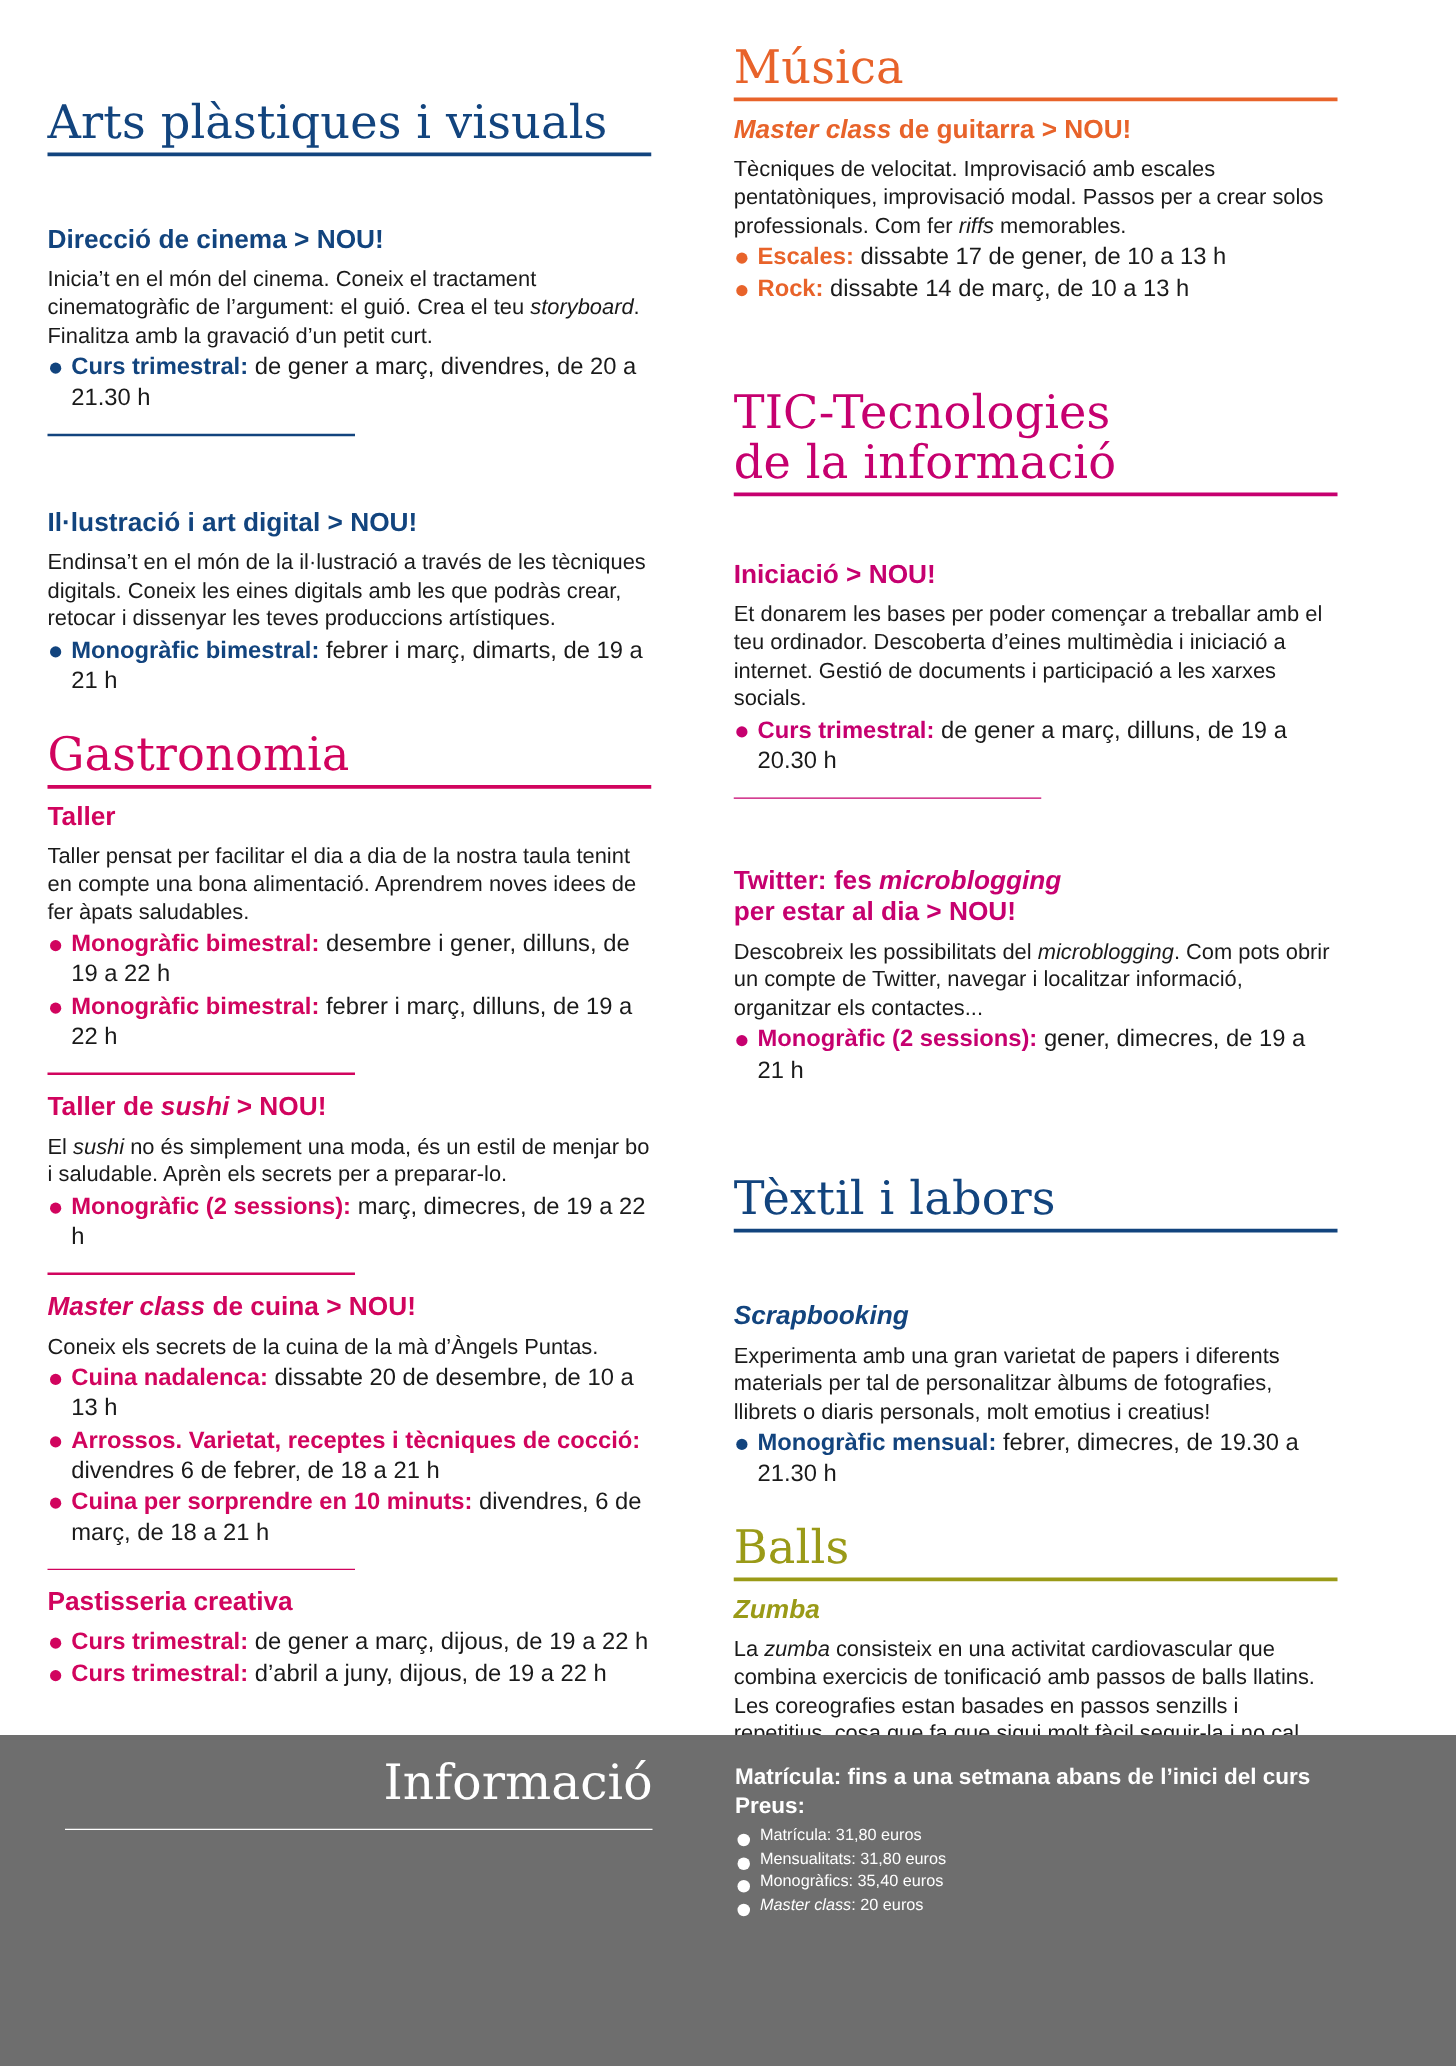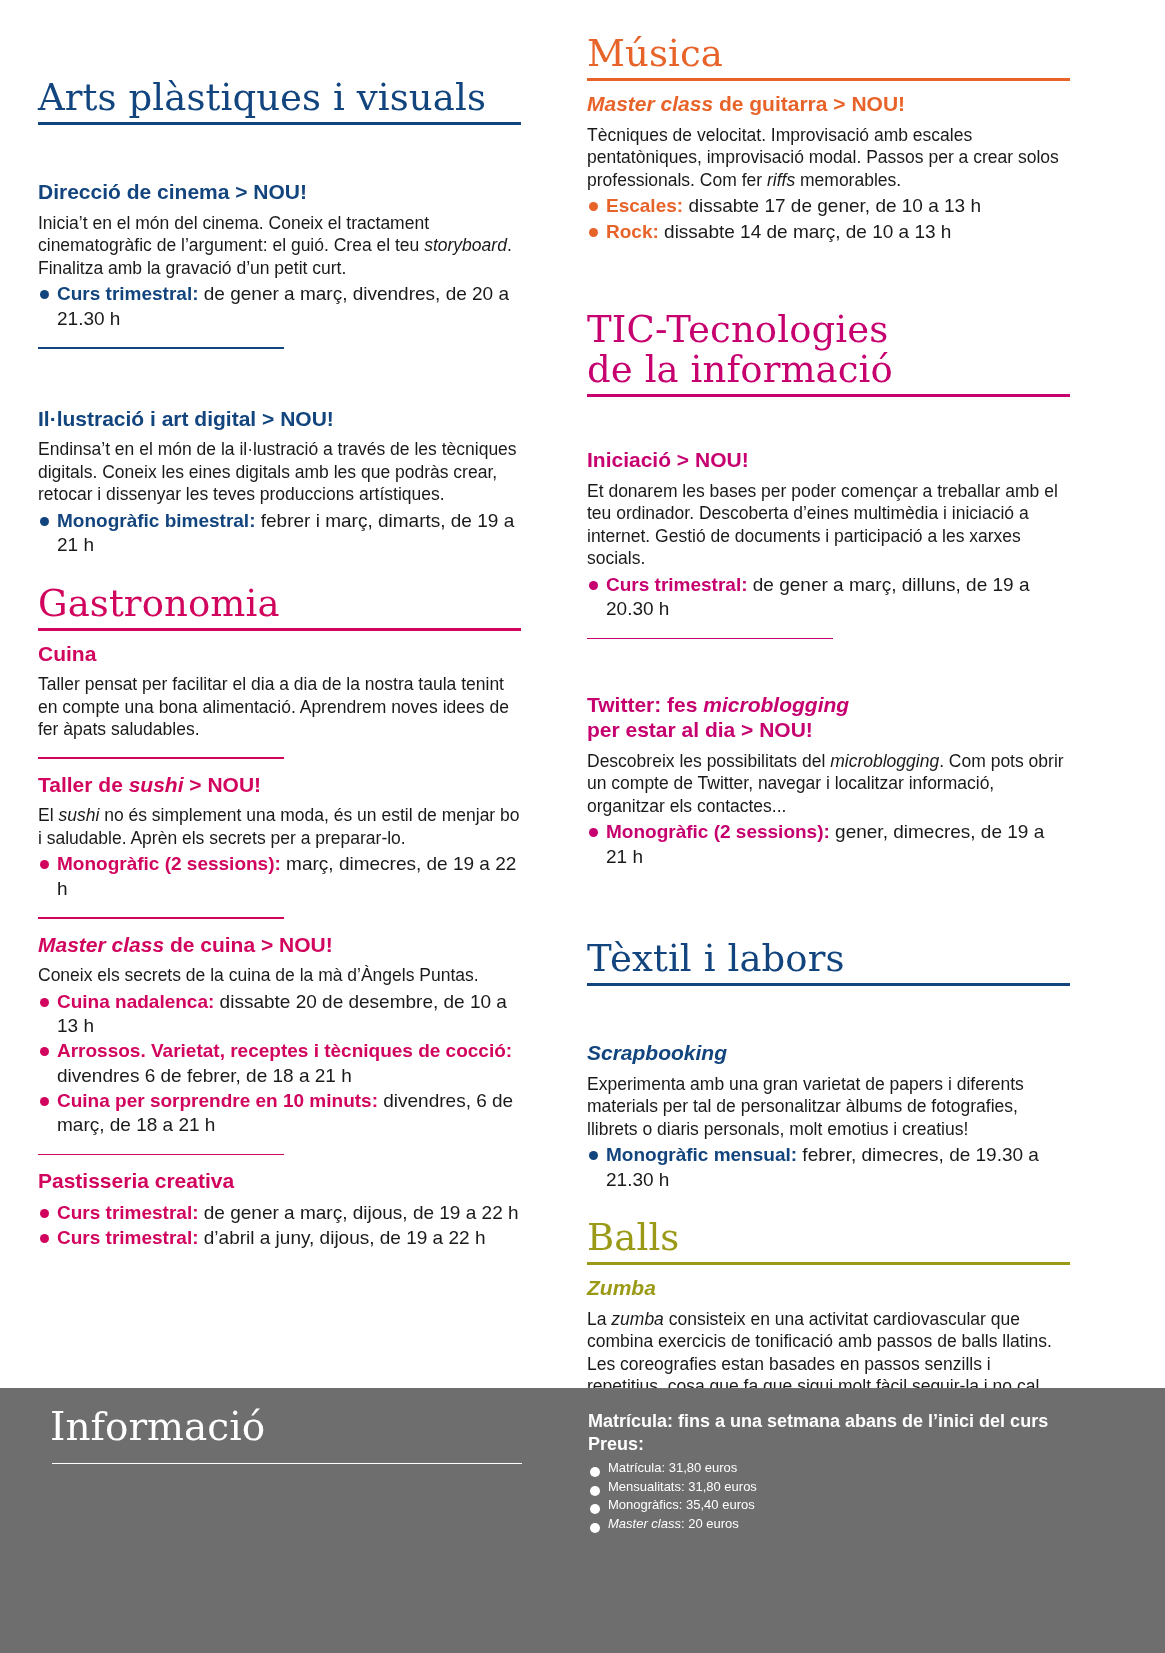--- a/index.html
+++ b/index.html
@@ -128,22 +128,22 @@
     left: 0;
     bottom: 0;
     width: 1165px;
     height: 265px;
     background: #6e6e6e;
     color: #ffffff;
     display: flex;
   }
   .footer-left {
     width: 560px;
-    padding: 18px 38px 0 50px;
-    text-align: left;
+    padding: 18px 38px 0 38px;
+    text-align: right;
   }
   .footer-title {
     font-family: "DejaVu Serif", "Liberation Serif", serif;
     font-size: 39px;
     font-weight: 400;
     line-height: 1.1;
     margin: 0 0 14px 0;
     color: #ffffff;
   }
   .footer-hr {
@@ -218,22 +218,26 @@
         </div>
       </div>
 
       <div class="gap-m"></div>
 
       <div class="section">
         <h2 class="section-title t-pink">Gastronomia</h2>
         <div class="section-rule bg-pink"></div>
 
         <div class="course">
-          <div class="course-title t-pink"><span>Cuina</span><span></span></div>
+          <div class="course-title t-pink"><span>Taller</span><span></span></div>
           <p class="course-desc">Taller pensat per facilitar el dia a dia de la nostra taula tenint en compte una bona alimentació. Aprendrem noves idees de fer àpats saludables.</p>
+          <ul class="bullets t-pink">
+            <li><span class="lbl">Monogràfic bimestral:</span><span class="val"> desembre i gener, dilluns, de 19 a 22 h</span></li>
+            <li><span class="lbl">Monogràfic bimestral:</span><span class="val"> febrer i març, dilluns, de 19 a 22 h</span></li>
+          </ul>
         </div>
 
         <div class="gap-s"></div>
         <div class="course-rule rule-light-pink"></div>
 
         <div class="course">
           <div class="course-title t-pink">Taller de <em>sushi</em><span> &gt; NOU!</span></div>
           <p class="course-desc">El <em>sushi</em> no és simplement una moda, és un estil de menjar bo i saludable. Aprèn els secrets per a preparar-lo.</p>
           <ul class="bullets t-pink">
             <li><span class="lbl">Monogràfic (2 sessions):</span><span class="val"> març, dimecres, de 19 a 22 h</span></li>

